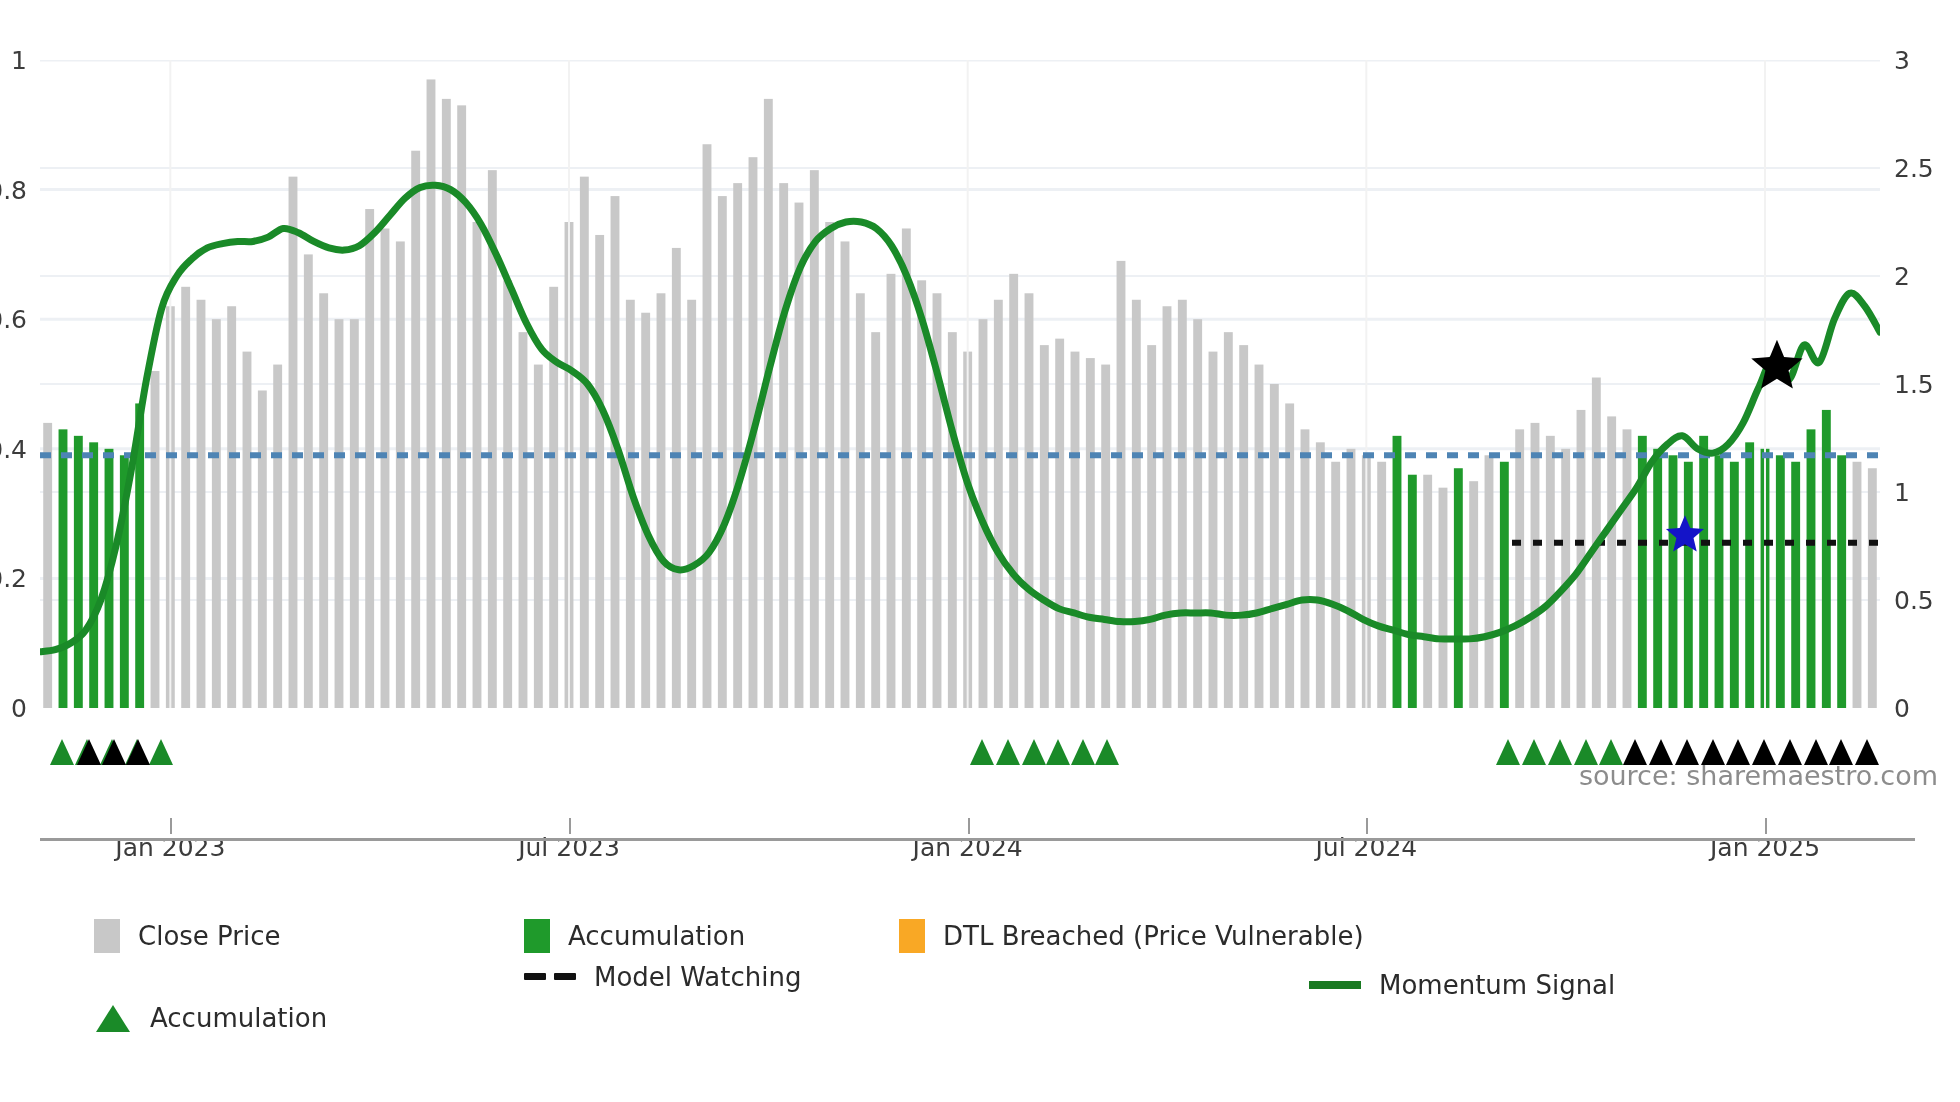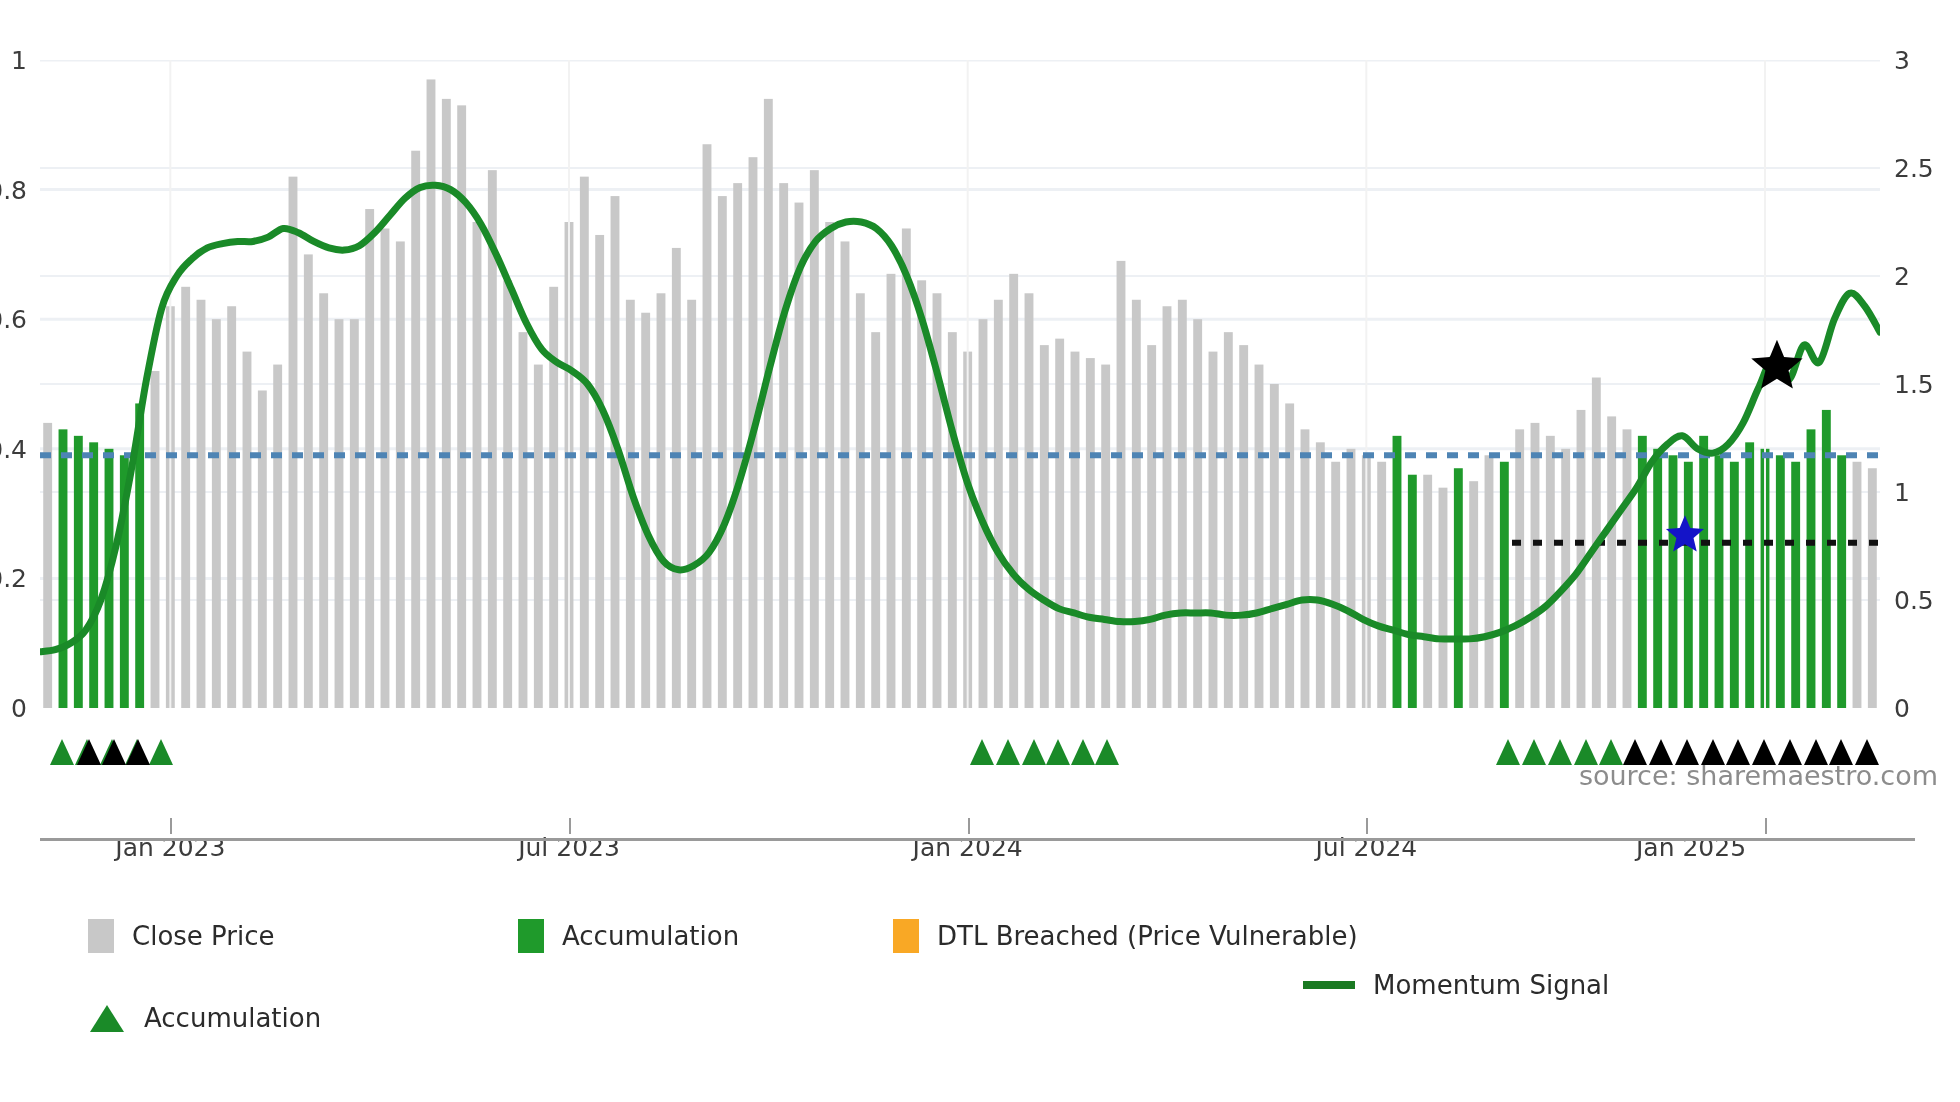--- a/index.html
+++ b/index.html
@@ -15,21 +15,21 @@
   #plotsvg{position:absolute;left:0;top:0;}
 
   .tickline{position:absolute;width:2px;height:16px;background:#9a9a9a;top:818px;}
 
   #markerrow{position:absolute;left:40px;top:725px;width:1840px;height:48px;}
   .tri{position:absolute;width:0;height:0;border-left:12px solid transparent;border-right:12px solid transparent;border-bottom:26px solid #1a8a28;bottom:8px;}
   .tri.black{border-bottom-color:#000000;}
 
   #source{position:absolute;right:22px;top:760px;font-size:27px;color:#8c8c8c;font-family:"DejaVu Sans",sans-serif;}
 
-  #legend{position:absolute;left:88px;top:915px;width:1850px;text-align:right;}
+  #legend{position:absolute;left:94px;top:915px;width:1850px;text-align:right;}
   .lgrow{display:flex;align-items:center;height:39px;}
   .lgitem{display:flex;align-items:center;height:39px;}
   .lgtext{font-size:26px;color:#2b2b2b;margin-left:18px;white-space:nowrap;font-family:"DejaVu Sans",sans-serif;}
   .swbox{width:26px;height:34px;}
   .star{width:40px;height:38px;flex:0 0 40px;}
   .tribox{width:38px;height:32px;flex:0 0 38px;}
   .dashwrap{width:52px;flex:0 0 52px;display:flex;justify-content:space-between;}
   .dash{width:22px;height:7px;background:#111;border-radius:1px;}
   .dots{width:52px;flex:0 0 52px;display:flex;justify-content:space-between;}
   .dot{width:8px;height:8px;background:#4e84b4;}
@@ -206,21 +206,21 @@
     </div>
   <div id="xlabels">
       <div class="axis-label xlab" style="left: 170.333px;">Jan 2023</div>
       <div class="tickline" style="left: 170.333px;"></div>
       <div class="axis-label xlab" style="left: 569px;">Jul 2023</div>
       <div class="tickline" style="left: 569px;"></div>
       <div class="axis-label xlab" style="left: 967.667px;">Jan 2024</div>
       <div class="tickline" style="left: 967.667px;"></div>
       <div class="axis-label xlab" style="left: 1366.33px;">Jul 2024</div>
       <div class="tickline" style="left: 1366.33px;"></div>
-      <div class="axis-label xlab" style="left: 1691px;">Jan 2025</div>
+      <div class="axis-label xlab" style="left: 1765px;">Jan 2025</div>
       <div class="tickline" style="left: 1765px;"></div>
     </div>
 
   <div id="markerrow">
       <div class="tri" style="left: 10.08px;"></div>
       <div class="tri" style="left: 34.92px;"></div>
       <div class="tri" style="left: 59.76px;"></div>
       <div class="tri" style="left: 84.6px;"></div>
       <div class="tri" style="left: 109.44px;"></div>
       <div class="tri" style="left: 1456.32px;"></div>
@@ -260,20 +260,27 @@
         <div class="lgitem" style="position: absolute; left: 430px;">
           <div class="swbox" style="background:#1f9a2b"></div>
           <span class="lgtext">Accumulation</span>
         </div>
         <div class="lgitem" style="position: absolute; left: 805px;">
           <div class="swbox" style="background:#f9a825"></div>
           <span class="lgtext">DTL Breached (Price Vulnerable)</span>
         </div>
       </div>
       <div class="lgrow" style="position: relative; height: 41px;">
+        <div class="lgitem" style="position: absolute; left: 430px;">
+          <div class="dashwrap">
+            <span class="dash" style="background:#111111"></span>
+            <span class="dash" style="background:#111111"></span>
+          </div>
+          <span class="lgtext">Model Watching</span>
+        </div>
         <div class="lgitem" style="position: absolute; left: 1215px; margin-top: 16px;">
           <div class="solidline" style="background:#1a7a22"></div>
           <span class="lgtext">Momentum Signal</span>
         </div>
       </div>
       <div class="lgrow" style="position: relative; height: 41px;">
         <div class="lgitem" style="position: absolute; left: 0px;">
           <svg class="tribox" viewBox="0 0 38 32">
             <polygon points="19,3 36,30 2,30" fill="#1a8a28"></polygon>
           </svg>

